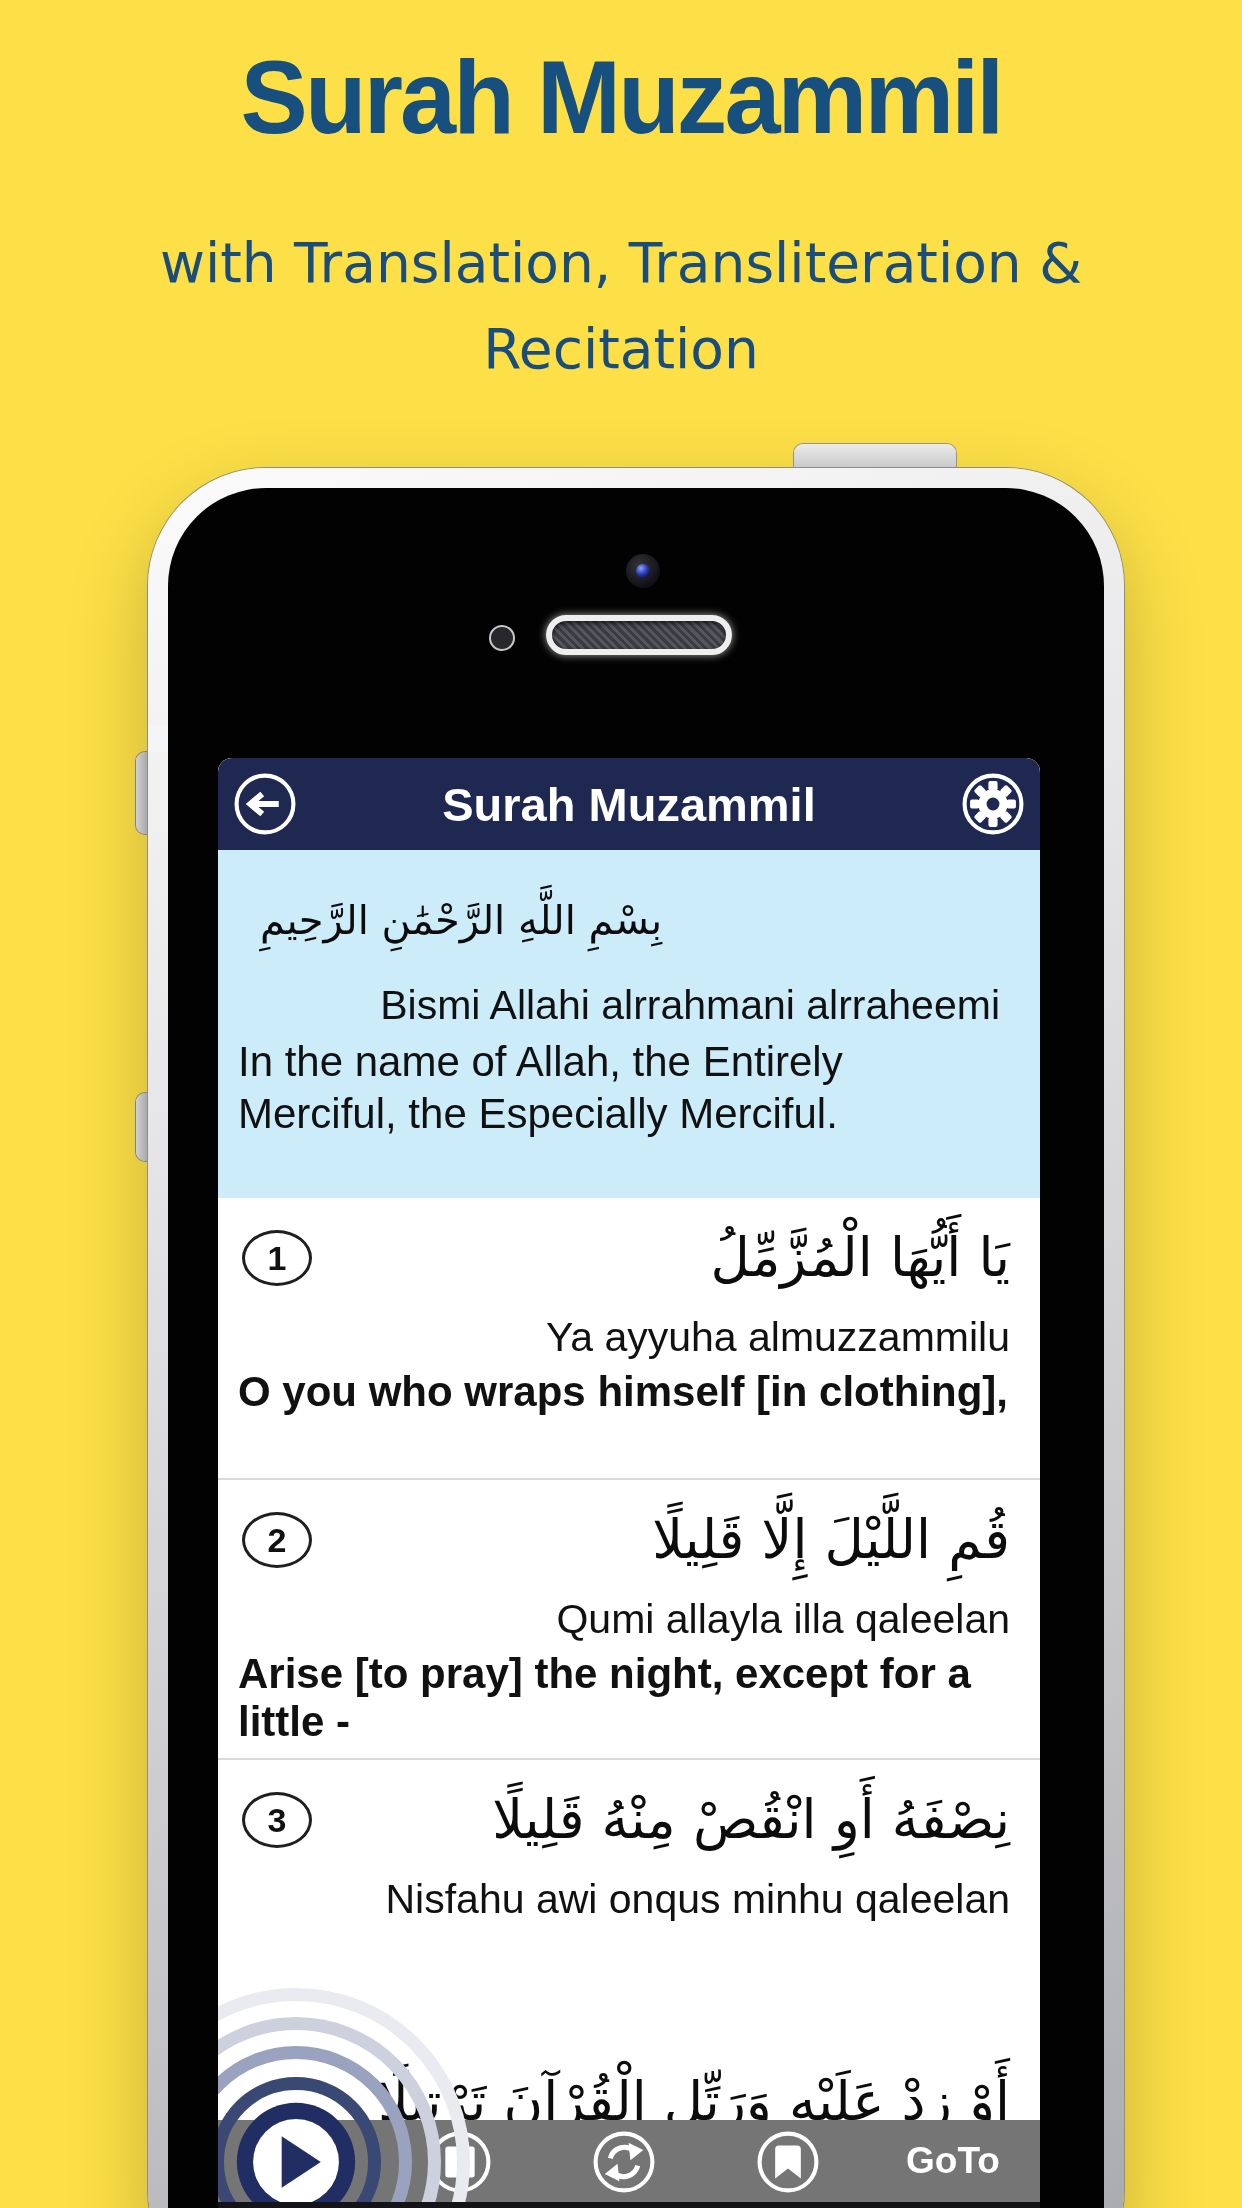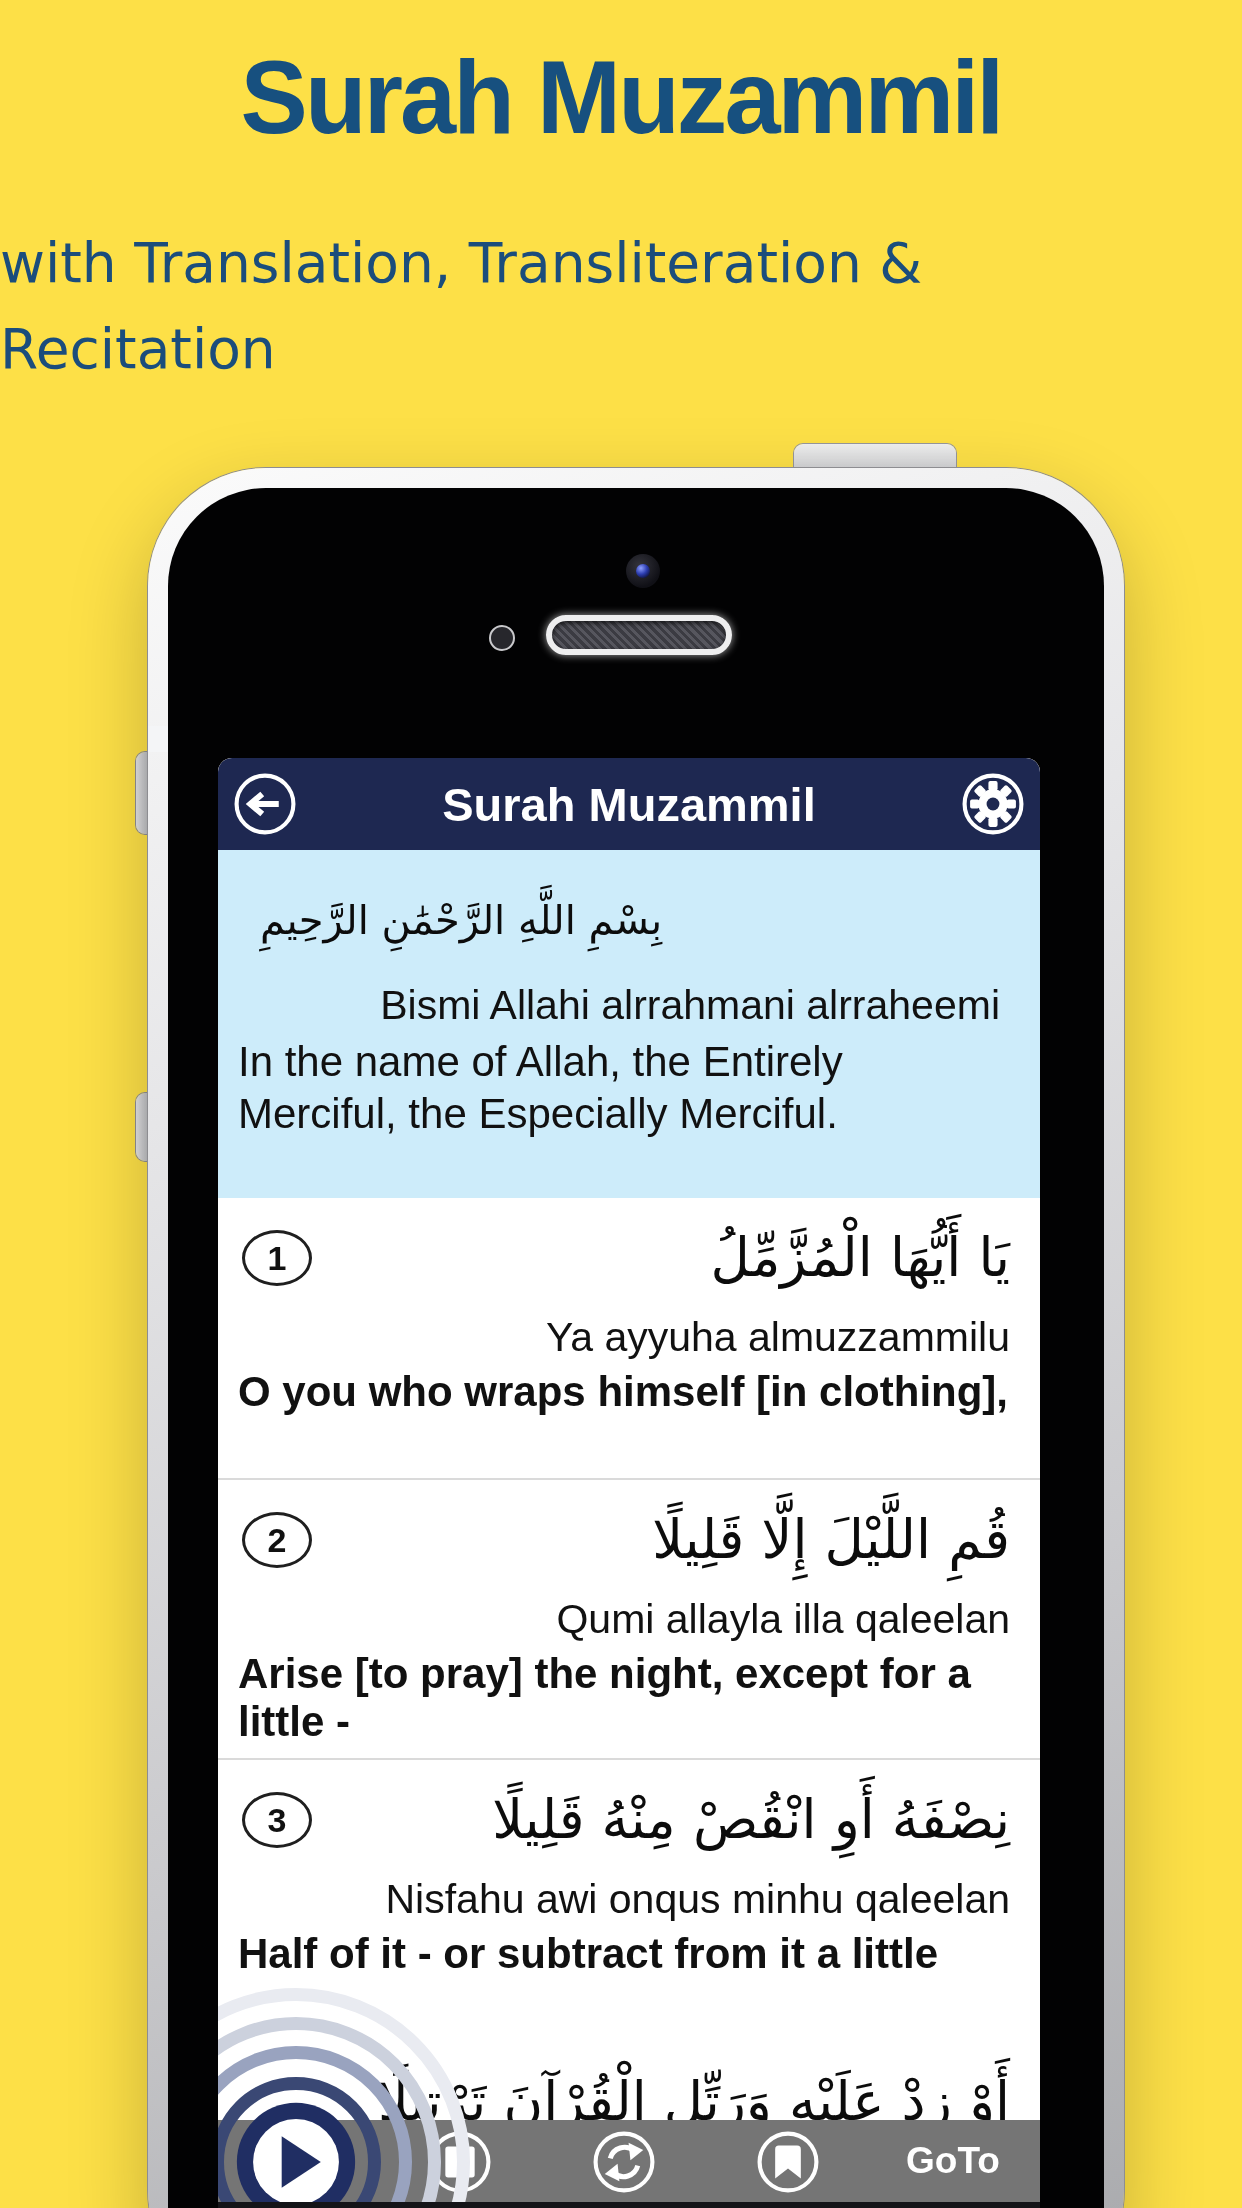--- a/index.html
+++ b/index.html
@@ -3,21 +3,21 @@
 <meta charset="utf-8">
 <style>
   html,body{margin:0;padding:0;background:#ffffff;}
   #canvas{position:relative;width:1242px;height:2208px;background:#fde047;overflow:hidden;
           font-family:"Liberation Sans",sans-serif;}
   *,*:before,*:after{box-sizing:border-box;}
 
   
   .hero-title{position:absolute;top:38px;left:0;width:1242px;text-align:center;
     font-size:104px;font-weight:bold;letter-spacing:-3px;color:#17507f;transform:scaleX(.97);}
-  .hero-sub{position:absolute;top:220px;left:0;width:1242px;text-align:left;
+  .hero-sub{position:absolute;top:220px;left:0;width:1242px;text-align:center;
     font-family:"DejaVu Sans",sans-serif;font-size:55px;line-height:86px;color:#1b4d7c;}
 
   
   .power-btn{position:absolute;left:794px;top:444px;width:162px;height:42px;
     border-radius:9px 9px 0 0;background:linear-gradient(180deg,#f0f0f0,#bcbdc0);
     box-shadow:0 0 0 1px #97979b;z-index:0;}
   .side-btn{position:absolute;left:136px;width:17px;border-radius:9px 0 0 9px;
     background:linear-gradient(90deg,#e3e3e5,#a9aaad);box-shadow:0 0 0 1px #8f8f93;z-index:0;}
   .side-btn.b1{top:752px;height:82px;}
   .side-btn.b2{top:1093px;height:68px;}
@@ -181,21 +181,20 @@
       <div class="translit">Qumi allayla illa qaleelan</div>
       <div class="translation">Arise [to pray] the night, except for a little -</div>
     </div>
 
     <div class="vrow r3">
       <div class="top">
         <div class="vnum">3</div>
         <div class="arabic" lang="ar">نِصْفَهُ أَوِ انْقُصْ مِنْهُ قَلِيلًا</div>
       </div>
       <div class="translit">Nisfahu awi onqus minhu qaleelan</div>
-      <div class="translation">Half of it - or subtract from it a little</div>
     </div>
 
     <div class="vrow r4">
       <div class="arabic" lang="ar">أَوْ زِدْ عَلَيْهِ وَرَتِّلِ الْقُرْآنَ تَرْتِيلًا</div>
     </div>
 
     <div class="toolbar">
       <span class="tool-btn stop">
         <svg viewBox="-36 -36 72 72" width="66" height="66">
           <circle cx="0" cy="0" r="31" fill="none" stroke="#ffffff" stroke-width="4.5"></circle>

